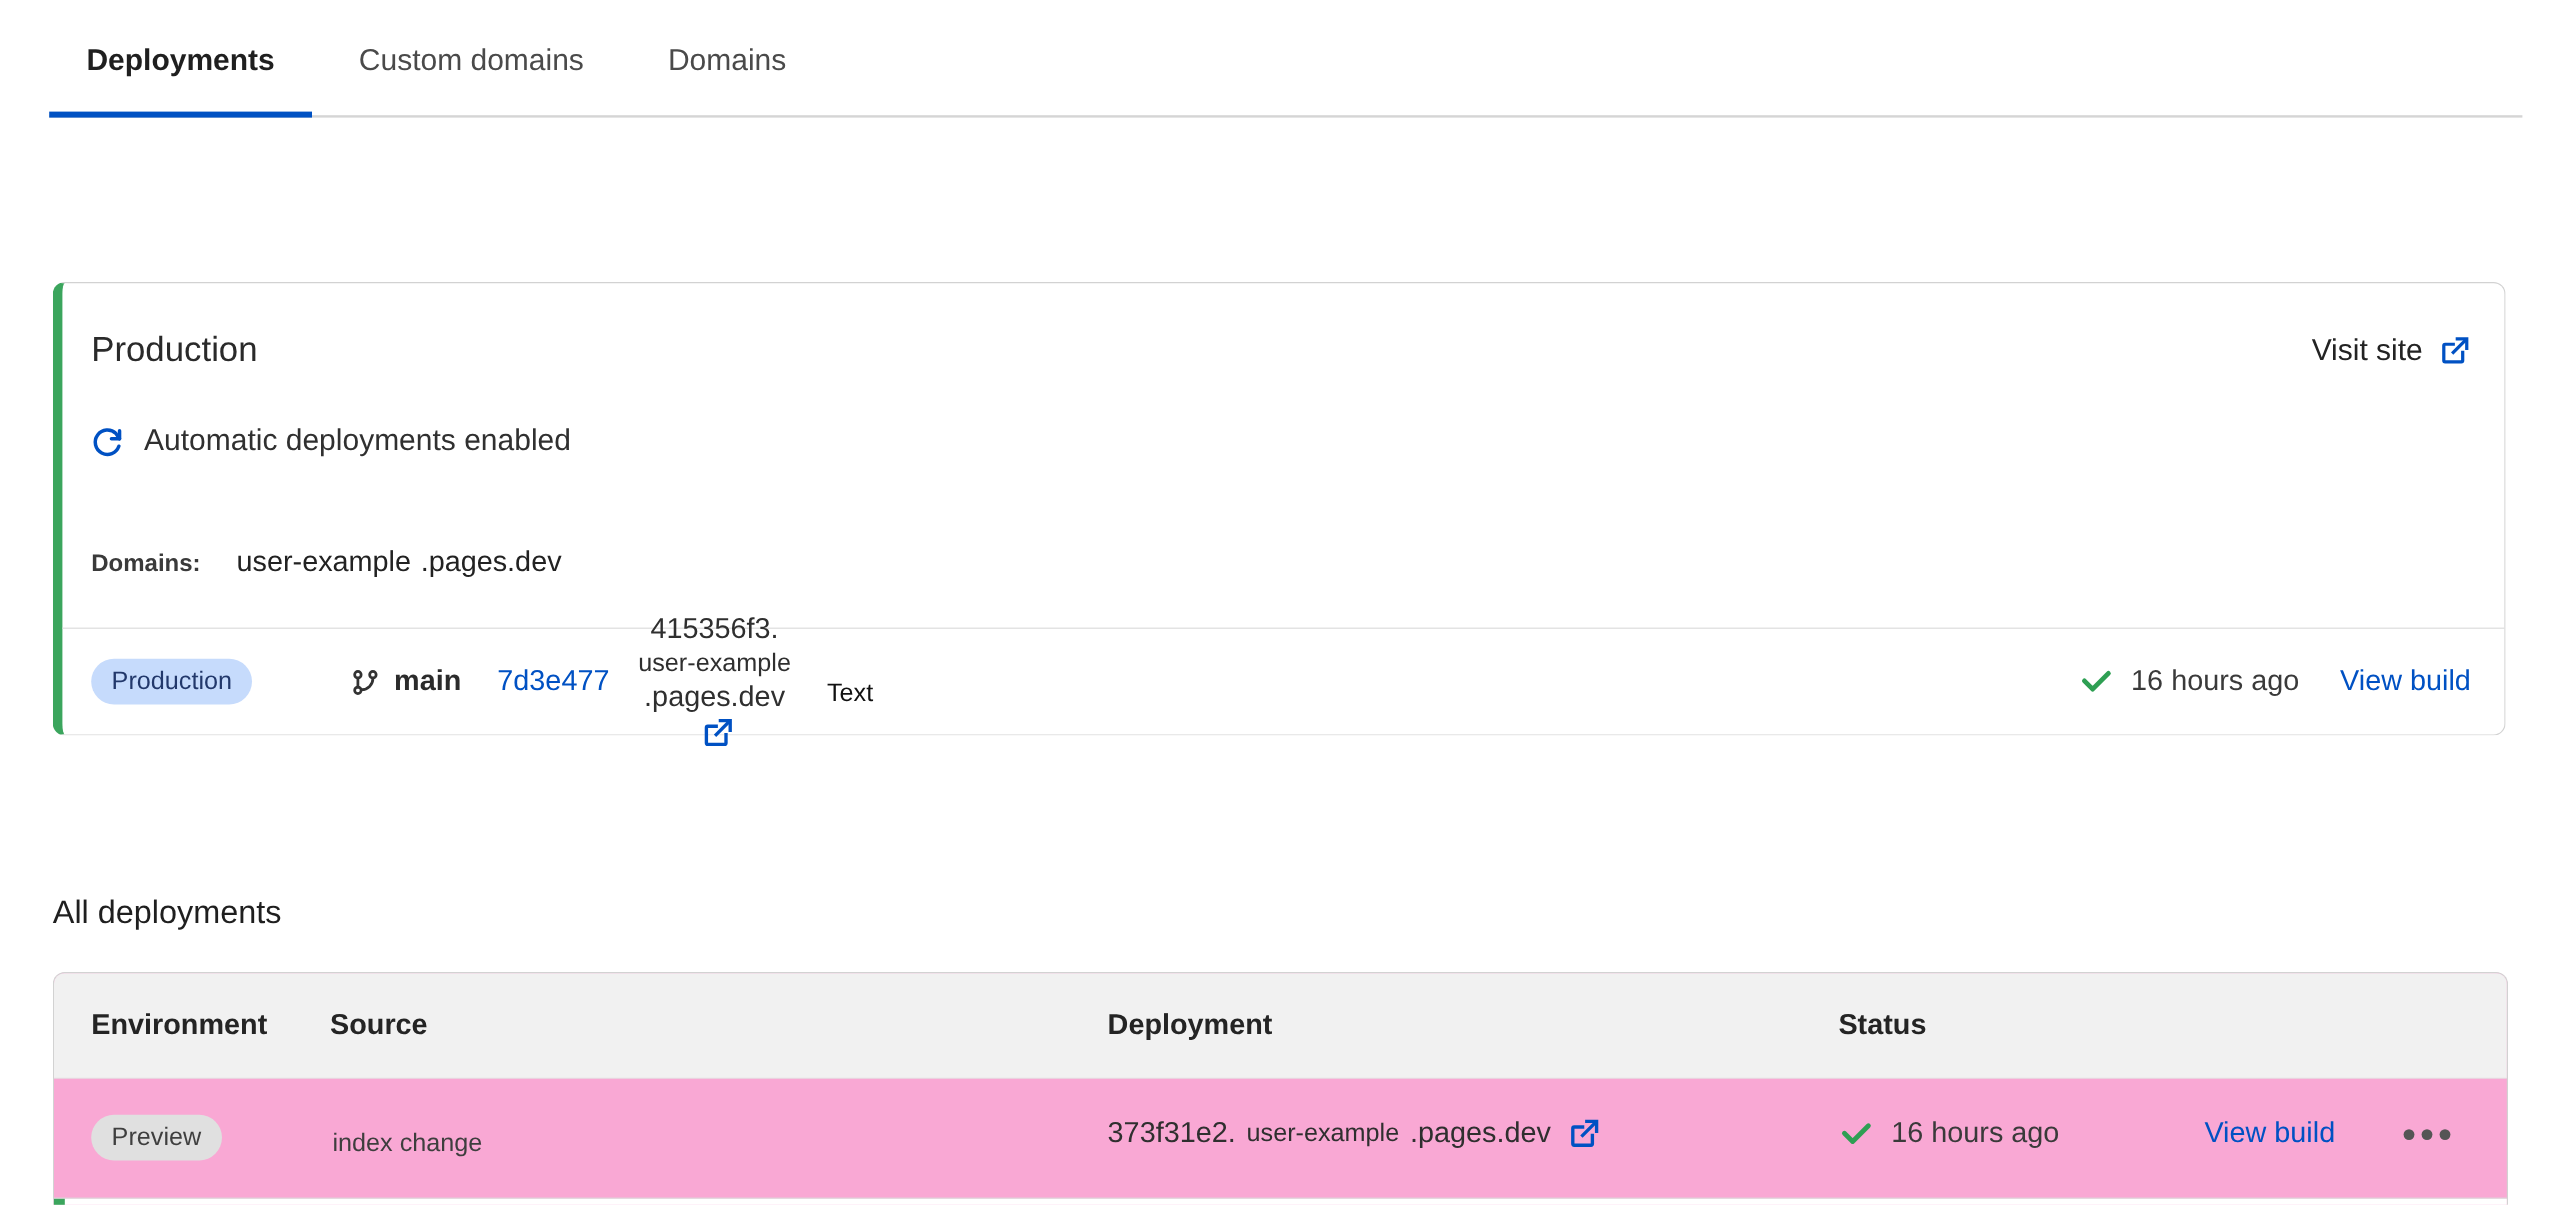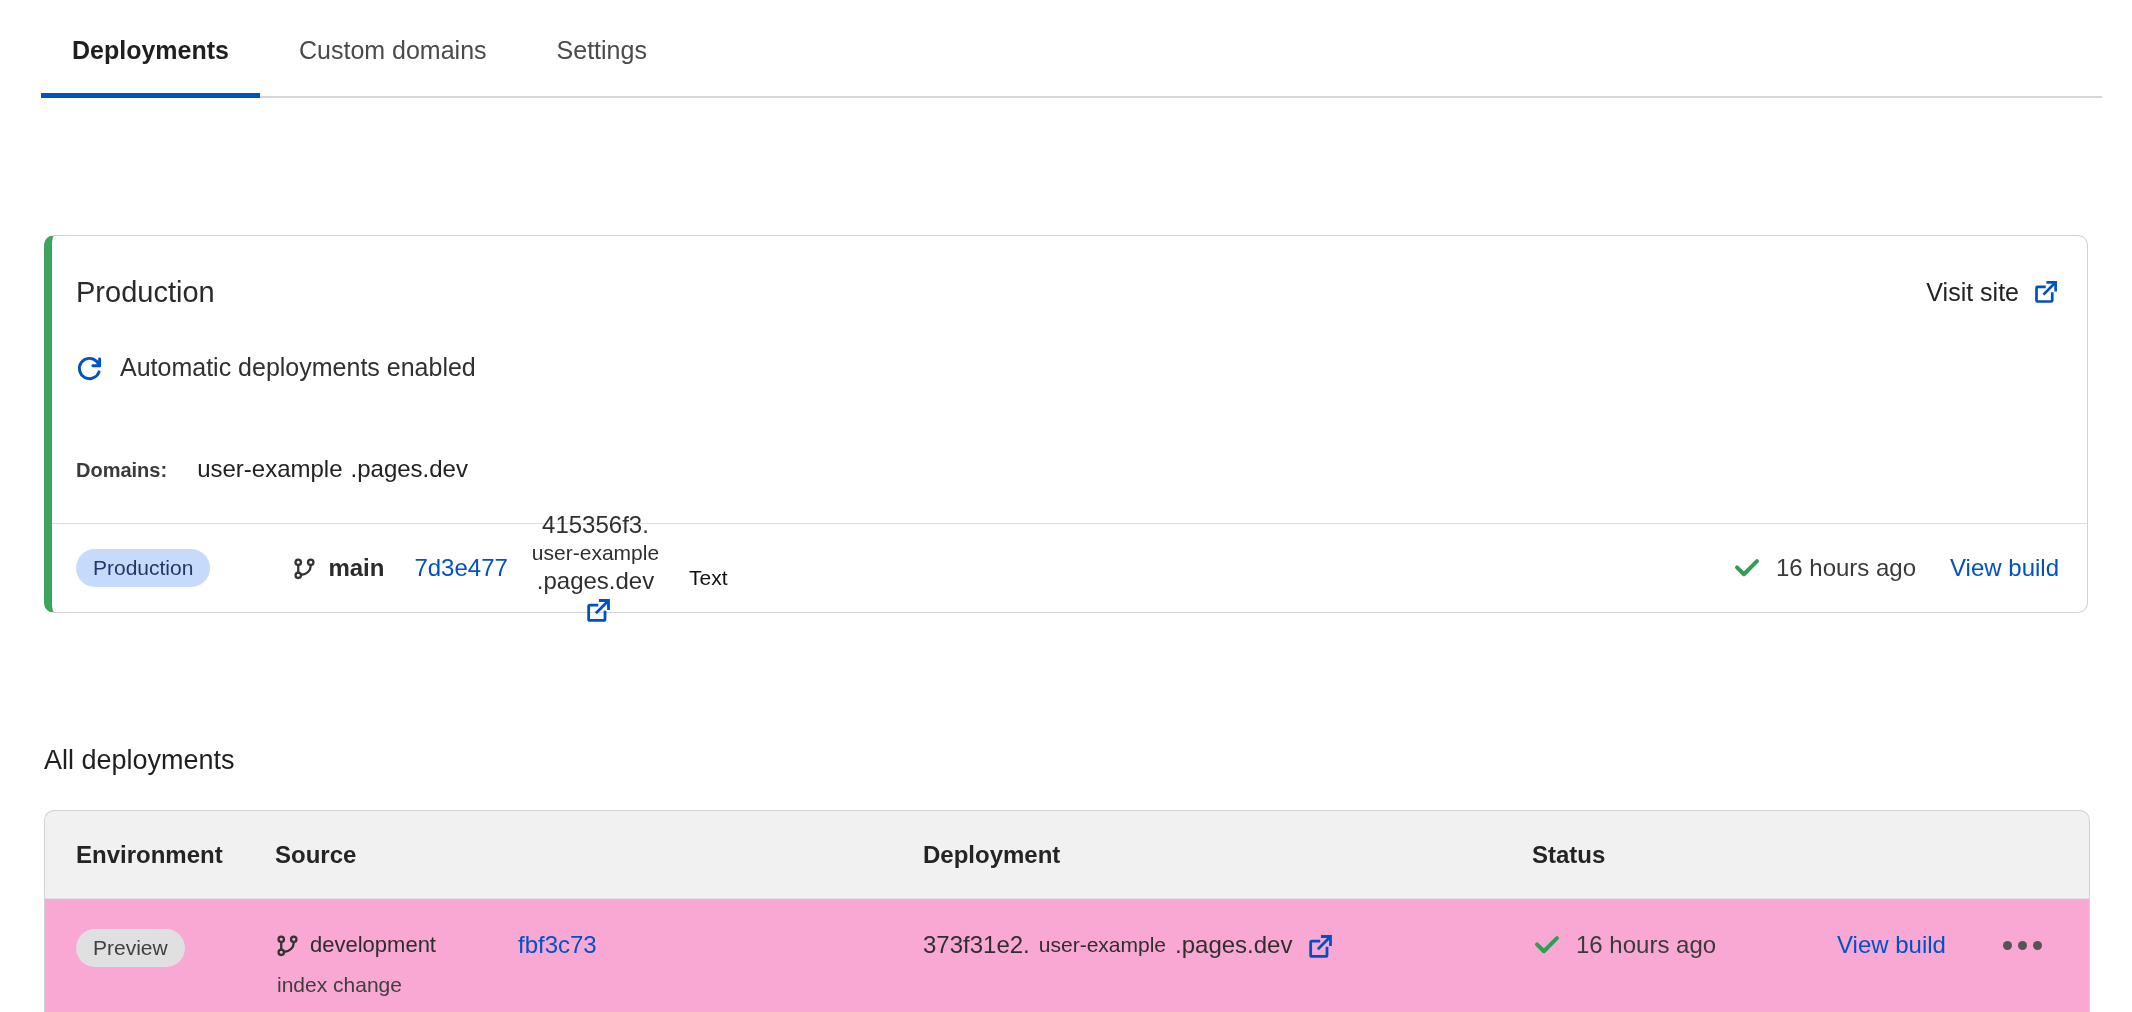--- a/index.html
+++ b/index.html
@@ -108,40 +108,40 @@
     background:#f1f1f1; border-radius:9px 9px 0 0;
     border-bottom:1px solid #e2e2e2;
     font-size:24px; font-weight:700; color:#242424;
   }
   .trow { padding-top:30px; padding-bottom:31px; border-bottom:1px solid #d9d9d9; }
   .cell { align-self:start; line-height:32px; }
   .src-line1 { display:flex; align-items:center; gap:10px; }
   .src-branch { font-size:22px; color:#2d2d2d; }
   .src-commit { margin-left:72px; font-size:24px; color:#0051c3; text-decoration:none; cursor:pointer; }
   .src-line2 { margin-top:10px; margin-left:2px; font-size:21px; color:#3e3e3e; line-height:28px; }
-  .dep-cell { display:flex; align-items:flex-end; gap:9px; font-size:24px; color:#2f2f2f; cursor:pointer; }
+  .dep-cell { display:flex; align-items:center; gap:9px; font-size:24px; color:#2f2f2f; cursor:pointer; }
   .status-cell { display:flex; align-items:center; }
   .actions-cell { display:flex; justify-content:space-between; align-items:center; padding-right:45px; }
   .ellipsis-btn { display:flex; gap:6px; align-items:center; cursor:pointer; padding:6px 2px; }
   .ellipsis-btn .dot { width:9px; height:9px; border-radius:50%; background:#555; }
 
   .next-row-stub { position:relative; height:5px; background:#fff; }
   .stub-green { position:absolute; left:0; top:0; width:9px; height:5px; background:#3ba55d; }
 
   .icon { flex:none; display:inline-flex; }
 </style>
 </head>
 <body>
 
 <div class="page">
 
   <nav class="tabbar">
     <div class="tab active">Deployments</div>
     <div class="tab">Custom domains</div>
-    <div class="tab">Settings</div>
+    <div class="tab">Domains</div>
   </nav>
 
   <section class="prod-card">
     <div class="card-head">
       <h2 class="card-title">Production</h2>
       <a class="visit-link">
         <span>Visit site</span>
         <span class="icon">
           <svg width="27" height="27" viewBox="0 0 24 24" fill="none" stroke="#0051c3" stroke-width="2.4" stroke-linecap="square">
             <path d="M18 13v6a1 1 0 0 1-1 1H5a1 1 0 0 1-1-1V8a1 1 0 0 1 1-1h6"></path>
@@ -227,33 +227,20 @@
       <div>Status</div>
       <div></div>
     </div>
 
     <div class="trow">
       <div class="cell">
         <span class="badge badge-preview">Preview</span>
       </div>
 
       <div class="cell">
-        <div class="src-line1">
-          <span class="icon">
-            <svg width="25" height="25" viewBox="0 0 24 24" fill="none" stroke="#333" stroke-width="2.2" stroke-linecap="round" stroke-linejoin="round">
-              <line x1="6" y1="9" x2="6" y2="16"></line>
-              <circle cx="18" cy="6" r="2.6"></circle>
-              <circle cx="6" cy="6" r="2.6"></circle>
-              <circle cx="6" cy="18.5" r="2.6"></circle>
-              <path d="M18 9a9 9 0 0 1-9 9"></path>
-            </svg>
-          </span>
-          <span class="src-branch">development</span>
-          <a class="src-commit">fbf3c73</a>
-        </div>
         <div class="src-line2">index change</div>
       </div>
 
       <div class="cell dep-cell">
         <span>373f31e2.</span>
         <span class="url-name">user-example</span>
         <span>.pages.dev</span>
         <span class="icon" style="margin-left:5px">
           <svg width="28" height="28" viewBox="0 0 24 24" fill="none" stroke="#0051c3" stroke-width="2.4" stroke-linecap="square">
             <path d="M18 13v6a1 1 0 0 1-1 1H5a1 1 0 0 1-1-1V8a1 1 0 0 1 1-1h6"></path>

